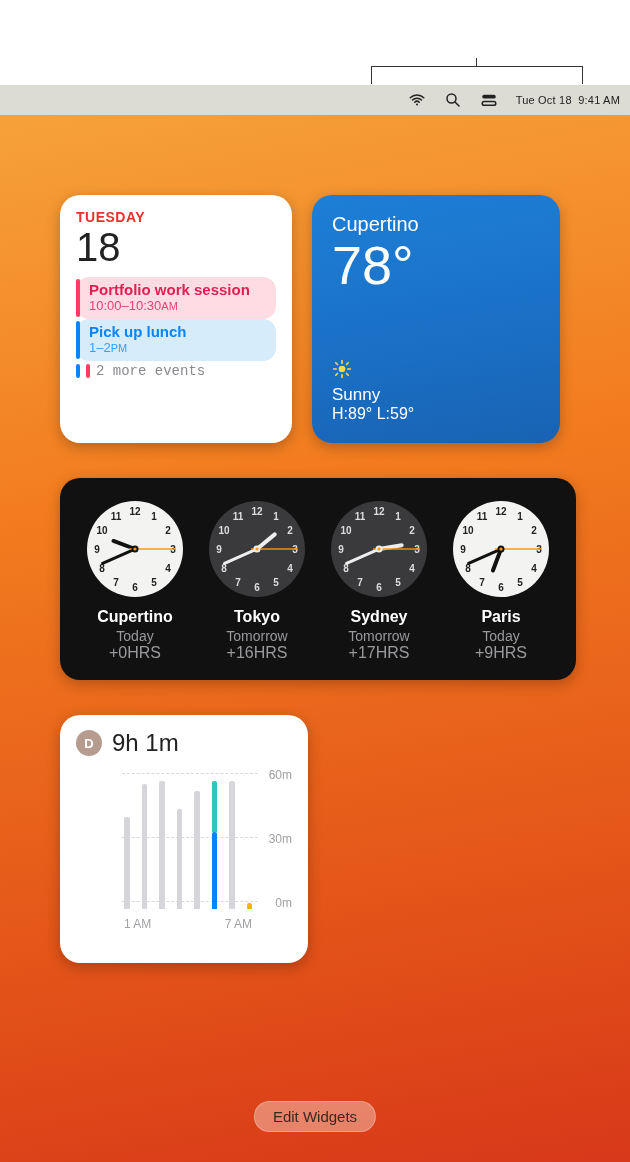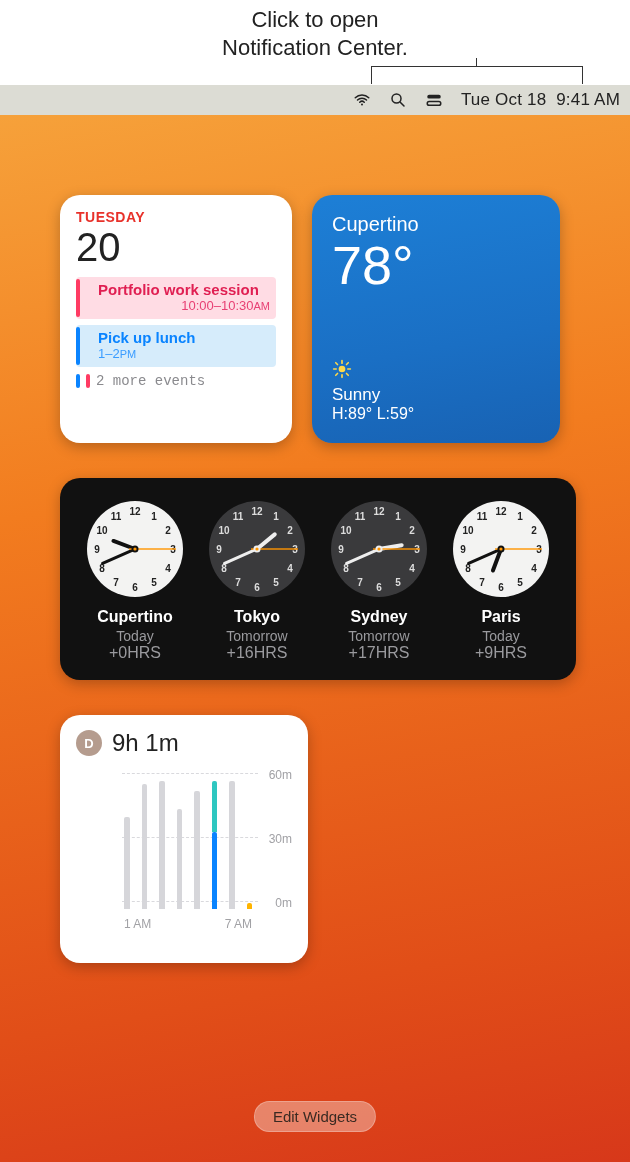--- a/index.html
+++ b/index.html
@@ -49,21 +49,21 @@
     top: 85px;
     left: 0;
     width: 630px;
     height: 30px;
     background: #dcdcd4;
     display: flex;
     align-items: center;
     justify-content: flex-end;
     padding: 0 10px;
     gap: 18px;
-    font-size: 17px;
+    font-size: 11px;
     color: #222;
   }
   .menubar .icon { width: 18px; height: 18px; display:flex; align-items:center; justify-content:center; }
   .menubar .icon svg { width: 18px; height: 18px; }
   .datetime { font-weight: 500; letter-spacing: .2px; cursor: default; }
   .desktop {
     position: absolute;
     top: 115px;
     left: 0;
     width: 630px;
@@ -84,26 +84,26 @@
   }
   
   .cal {
     width: 232px;
     height: 248px;
     background: #fff;
     padding: 14px 16px;
   }
   .cal-day { color: #e8312a; font-size: 14px; font-weight: 600; letter-spacing: .5px; text-transform: uppercase; }
   .cal-date { font-size: 40px; font-weight: 400; color: #222; line-height: 1; margin-top: 2px; margin-bottom: 10px; }
-  .event { position: relative; padding: 4px 6px 6px 22px; margin-bottom: 6px; border-radius: 4px; }
+  .event { position: relative; padding: 4px 6px 6px 13px; border-radius: 13px; }
   .event .bar { position: absolute; left: 0; top: 2px; bottom: 2px; width: 4px; border-radius: 3px; }
   .event-pink { background: #ffdce4; }
   .event-pink .bar { background: #ff3b63; }
   .event-pink .title { color: #e01f52; font-size: 15px; font-weight: 600; }
-  .event-pink .time { color: #e84174; font-size: 13px; text-align: right; }
+  .event-pink .time { color: #e84174; font-size: 13px; }
   .event-blue { background: #d6ecfb; }
   .event-blue .bar { background: #0a84ff; }
   .event-blue .title { color: #0a84ff; font-size: 15px; font-weight: 600; }
   .event-blue .time { color: #3a9cff; font-size: 13px; }
   .more-row { display:flex; align-items:center; gap:6px; margin-top:2px;font-family:Liberation Mono, monospace; }
   .dot { width:4px; height:14px; border-radius:2px; display:inline-block; }
   .more-row .t { color:#8a8a8e; font-size:14px; }
   
   .weather {
     width: 248px; height: 248px;
@@ -169,24 +169,20 @@
     padding: 6px 18px;
     border-radius: 16px;
     border: 1px solid rgba(255,255,255,.25);
   }
   .am { font-size: 11px; }
 </style>
 </head>
 <body>
 
 <div class="callout">
-  <div class="callout-text">
-    <span>Click to open</span><br>
-    <span>Notification Center.</span>
-  </div>
   <div class="callout-stem"></div>
   <div class="callout-bracket"></div>
 </div>
 
 <div class="menubar">
   <span class="icon">
     <svg viewBox="0 0 24 24" fill="none" stroke="#222" stroke-width="2" stroke-linecap="round">
       <path d="M3 9c5-5 13-5 18 0"></path>
         <path d="M6 12c3.3-3.3 8.7-3.3 12 0"></path>
         <path d="M9 15c1.7-1.7 4.3-1.7 6 0"></path>
@@ -210,21 +206,21 @@
   </span>
 </div>
 
 <div class="desktop">
   <div class="widgets">
 
     <div class="row">
 
       <div class="widget cal">
         <div class="cal-day">TUESDAY</div>
-        <div class="cal-date">20</div>
+        <div class="cal-date">18</div>
         <div class="event event-pink">
           <div class="bar"></div>
           <div class="title">Portfolio work session</div>
           <div class="time"><span>10:00–10:30</span><span class="am">AM</span></div>
         </div>
         <div class="event event-blue">
           <div class="bar"></div>
           <div class="title">Pick up lunch</div>
           <div class="time"><span>1–2</span><span class="am">PM</span></div>
         </div>

